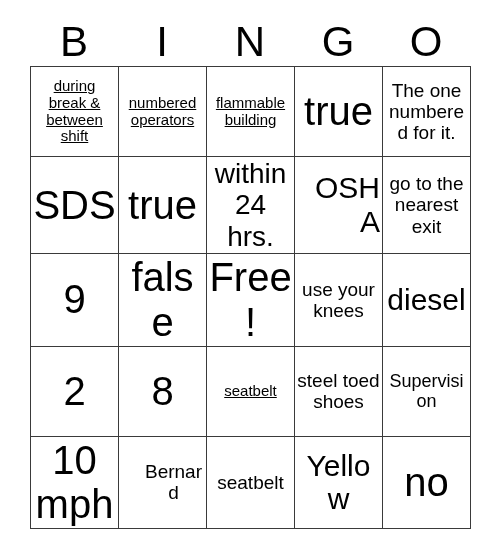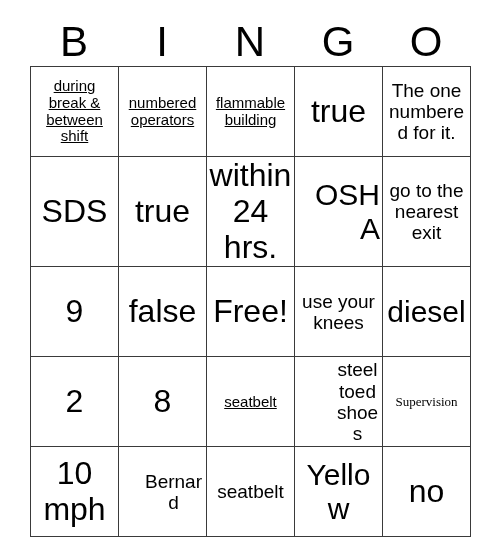--- a/index.html
+++ b/index.html
@@ -63,26 +63,26 @@
     text-align: center;
     vertical-align: middle;
     box-sizing: border-box;
     overflow: hidden;
     font-family: "Liberation Sans", sans-serif;
     color: #000000;
     line-height: 1.12;
   }
 
   
-  #bingo-grid td.sz-xs  { font-size: 13px; font-family: Liberation Serif, serif; }
+  #bingo-grid td.sz-xs  { font-size: 18px; }
   #bingo-grid td.sz-sm  { font-size: 15px; text-decoration: underline; }
   #bingo-grid td.sz-md  { font-size: 19px; }
-  #bingo-grid td.sz-lg  { font-size: 32px; }
+  #bingo-grid td.sz-lg  { font-size: 28px; }
   #bingo-grid td.sz-xl  { font-size: 30px; }
-  #bingo-grid td.sz-xxl { font-size: 32px; }
+  #bingo-grid td.sz-xxl { font-size: 40px; }
 
   .cell-text {
     display: block;
     width: 100%;
     word-wrap: break-word;
   }
 </style>
 </head>
 <body style="background: rgb(255, 255, 255); color: rgb(0, 0, 0);">
 
@@ -152,21 +152,21 @@
       <tr>
         <td class="sz-xxl" style="border-color: rgb(58, 58, 58);">
             <span class="cell-text">2</span>
           </td>
         <td class="sz-xxl" style="border-color: rgb(58, 58, 58);">
             <span class="cell-text">8</span>
           </td>
         <td class="sz-sm" style="border-color: rgb(58, 58, 58);">
             <span class="cell-text">seatbelt</span>
           </td>
-        <td class="sz-md" style="border-color: rgb(58, 58, 58); padding-left: 40px;">
+        <td class="sz-md" style="border-color: rgb(58, 58, 58);">
             <span class="cell-text">steel toed shoes</span>
           </td>
         <td class="sz-xs" style="border-color: rgb(58, 58, 58);">
             <span class="cell-text">Supervision</span>
           </td>
       </tr>
       <tr>
         <td class="sz-xxl" style="border-color: rgb(58, 58, 58);">
             <span class="cell-text">10 mph</span>
           </td>

